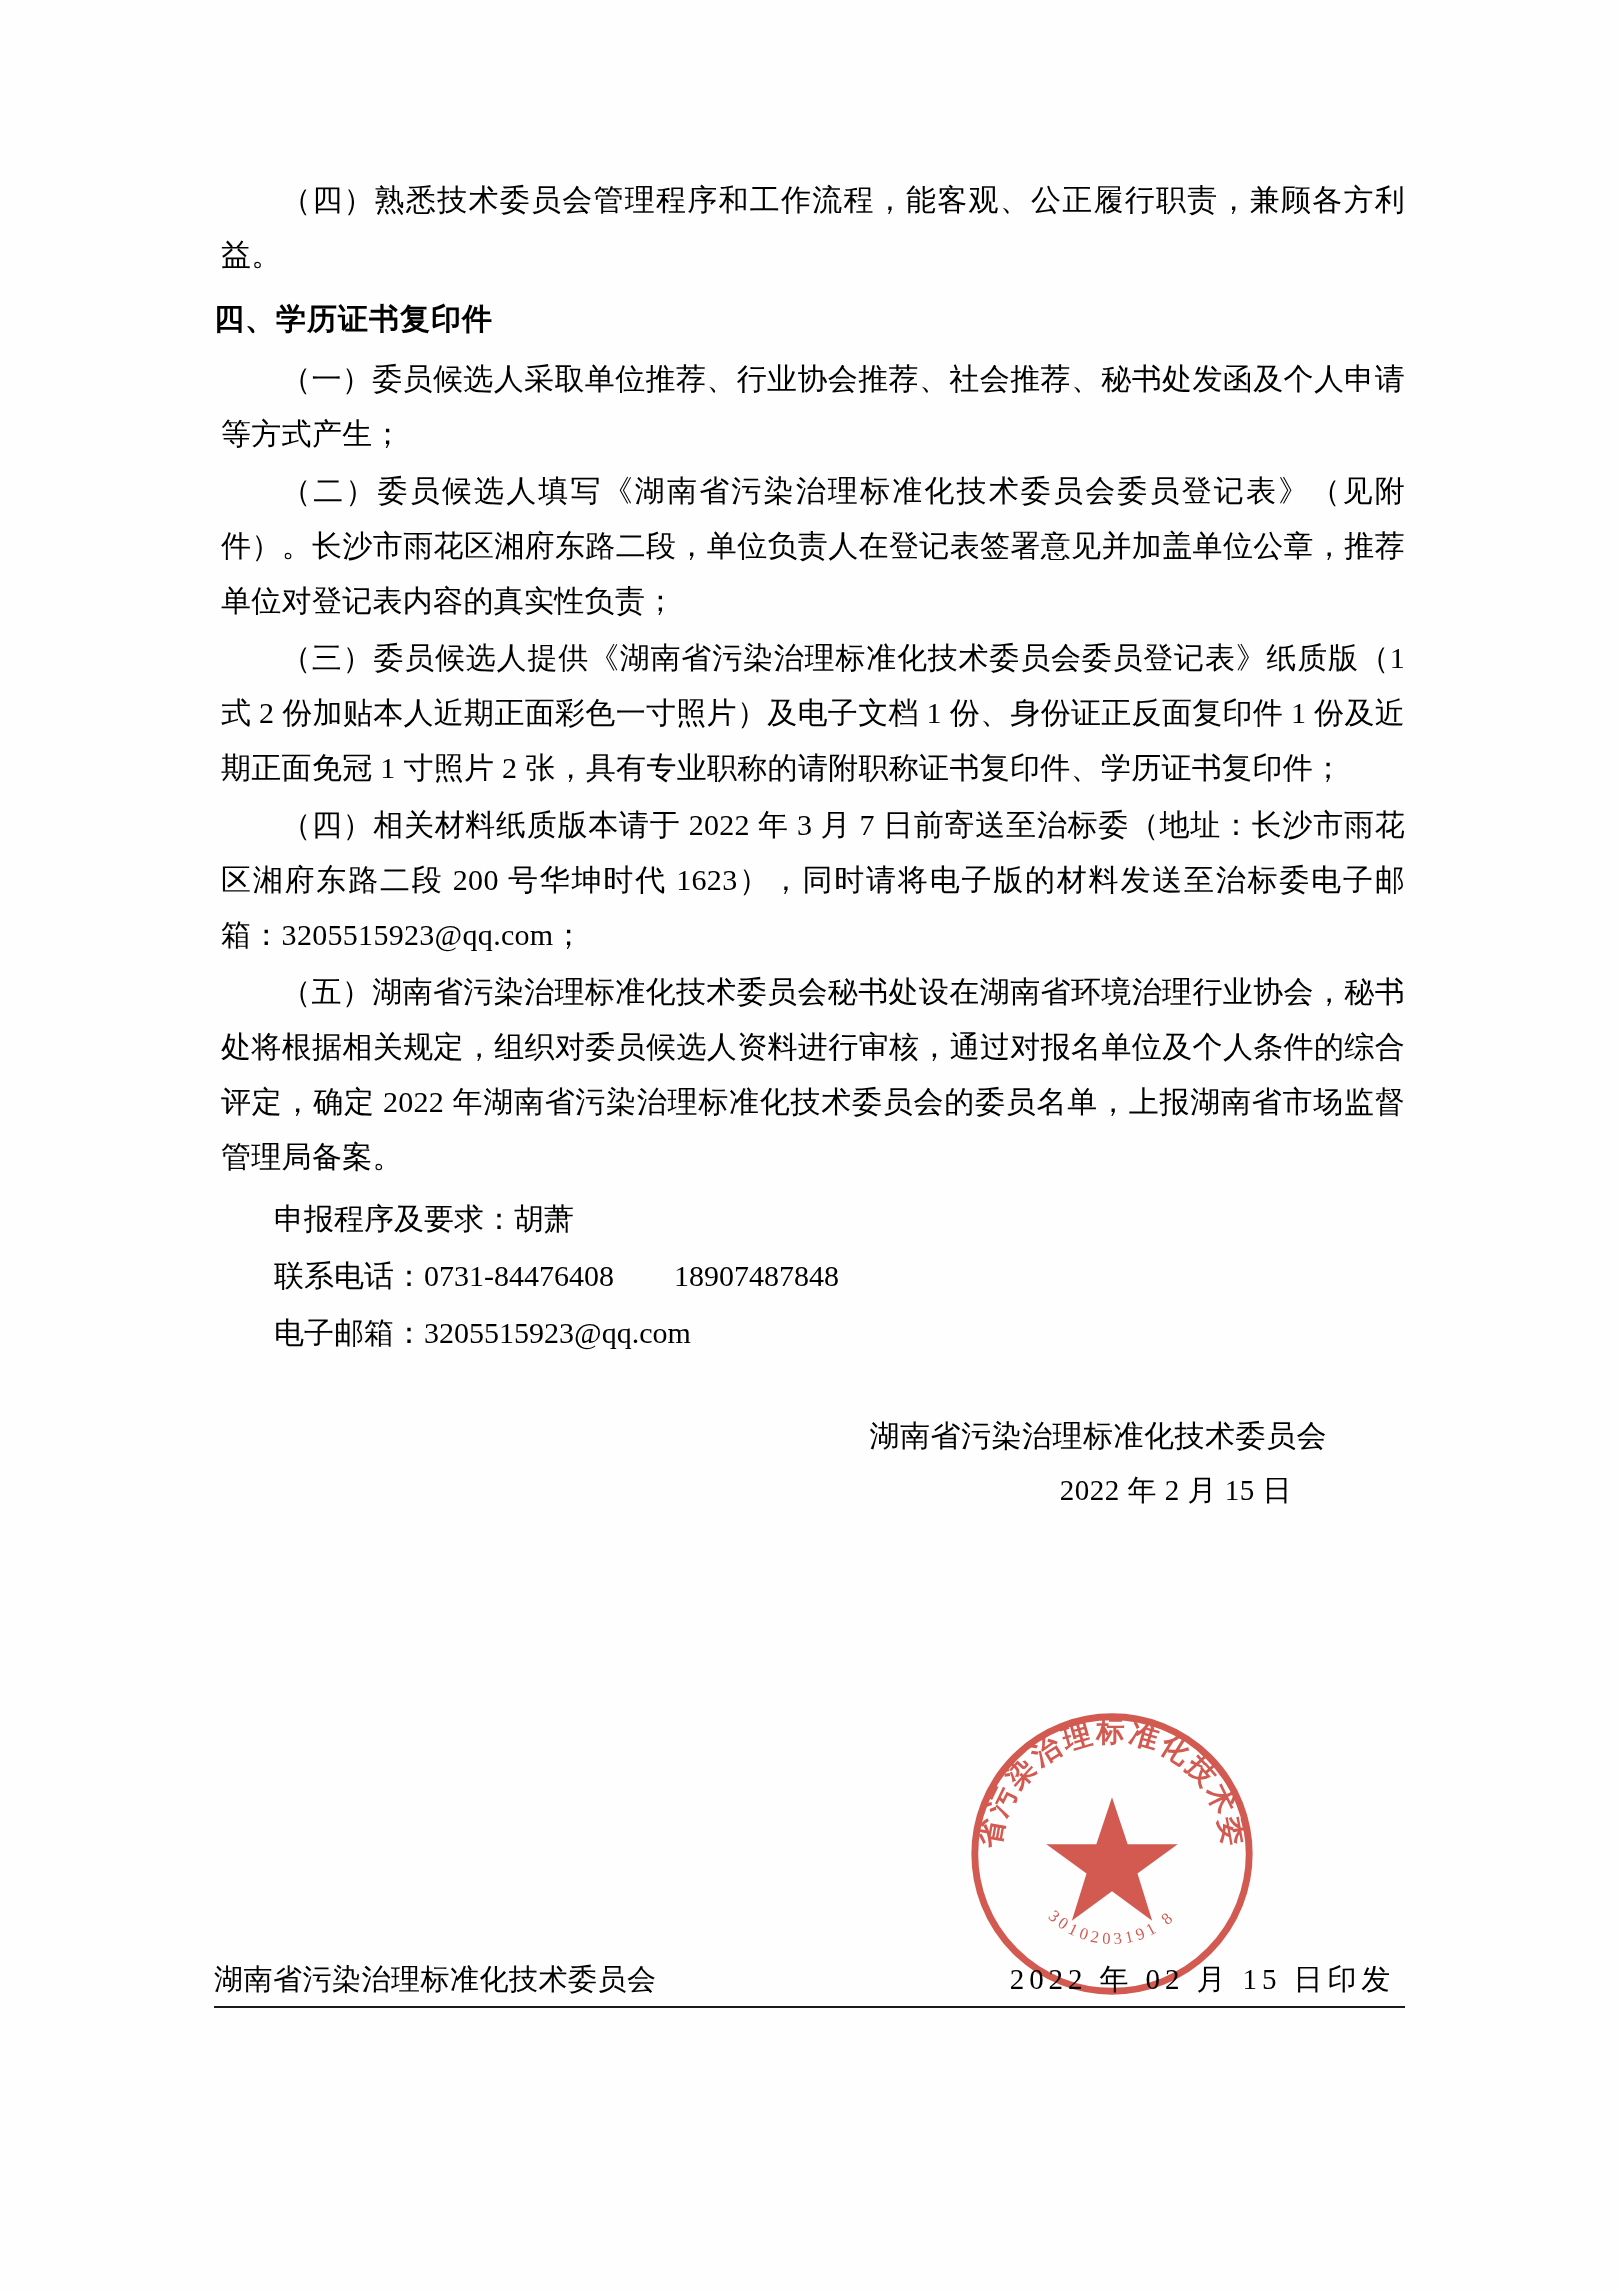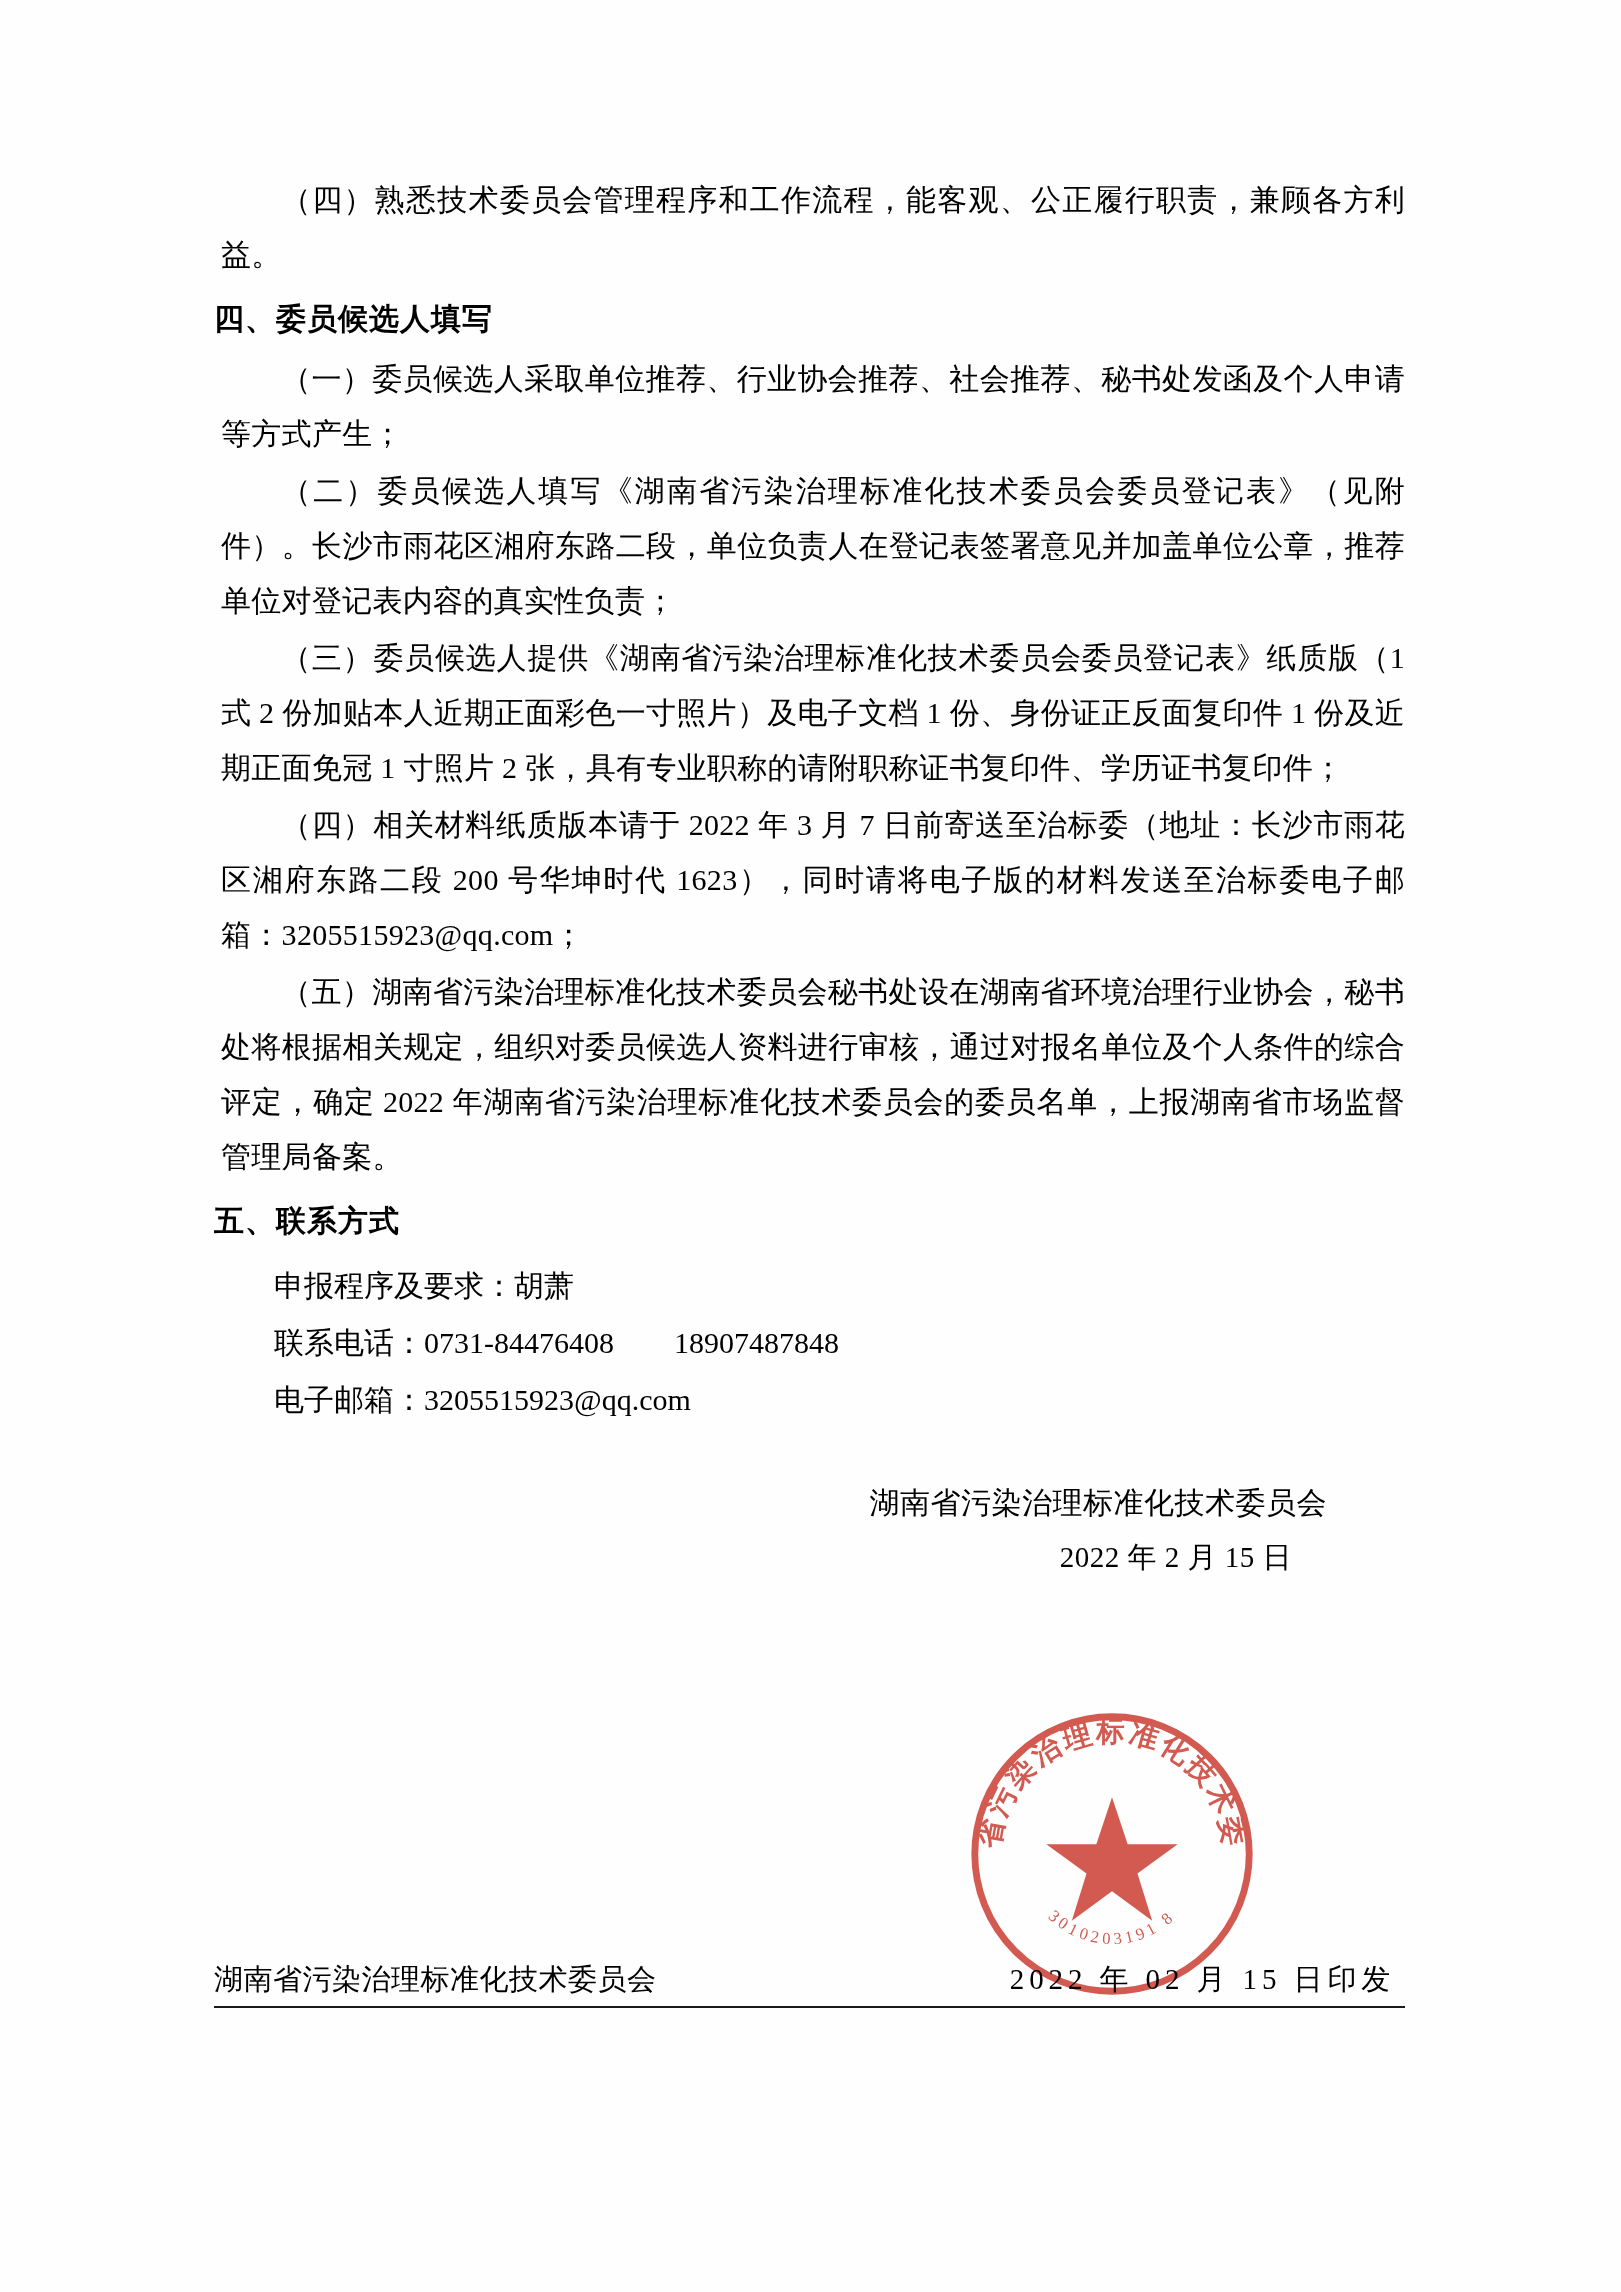--- a/index.html
+++ b/index.html
@@ -106,29 +106,28 @@
 </style>
 </head>
 <body>
 
 <div class="page">
 
   <div class="content">
 
     <p class="para indent">（四）熟悉技术委员会管理程序和工作流程，能客观、公正履行职责，兼顾各方利益。</p>
 
-    <h2 class="heading">四、委员候选人填写</h2>
+    <h2 class="heading">四、学历证书复印件</h2>
 
     <p class="para indent">（一）委员候选人采取单位推荐、行业协会推荐、社会推荐、秘书处发函及个人申请等方式产生；</p>
     <p class="para indent">（二）委员候选人填写《湖南省污染治理标准化技术委员会委员登记表》（见附件）。长沙市雨花区湘府东路二段，单位负责人在登记表签署意见并加盖单位公章，推荐单位对登记表内容的真实性负责；</p>
     <p class="para indent">（三）委员候选人提供《湖南省污染治理标准化技术委员会委员登记表》纸质版（1 式 2 份加贴本人近期正面彩色一寸照片）及电子文档 1 份、身份证正反面复印件 1 份及近期正面免冠 1 寸照片 2 张，具有专业职称的请附职称证书复印件、学历证书复印件；</p>
     <p class="para indent">（四）相关材料纸质版本请于 2022 年 3 月 7 日前寄送至治标委（地址：长沙市雨花区湘府东路二段 200 号华坤时代 1623），同时请将电子版的材料发送至治标委电子邮箱：3205515923@qq.com；</p>
     <p class="para indent">（五）湖南省污染治理标准化技术委员会秘书处设在湖南省环境治理行业协会，秘书处将根据相关规定，组织对委员候选人资料进行审核，通过对报名单位及个人条件的综合评定，确定 2022 年湖南省污染治理标准化技术委员会的委员名单，上报湖南省市场监督管理局备案。</p>
 
-    <h2 class="heading">五、联系方式</h2>
 
     <div class="contact-block">
       <div class="contact-line">申报程序及要求：胡萧</div>
       <div class="contact-line">联系电话：0731-84476408        18907487848</div>
       <div class="contact-line">电子邮箱：3205515923@qq.com</div>
     </div>
 
     <div class="sign-block">
       <div class="sign-line">湖南省污染治理标准化技术委员会</div>
       <div class="sign-date">2022 年 2 月 15 日</div>

